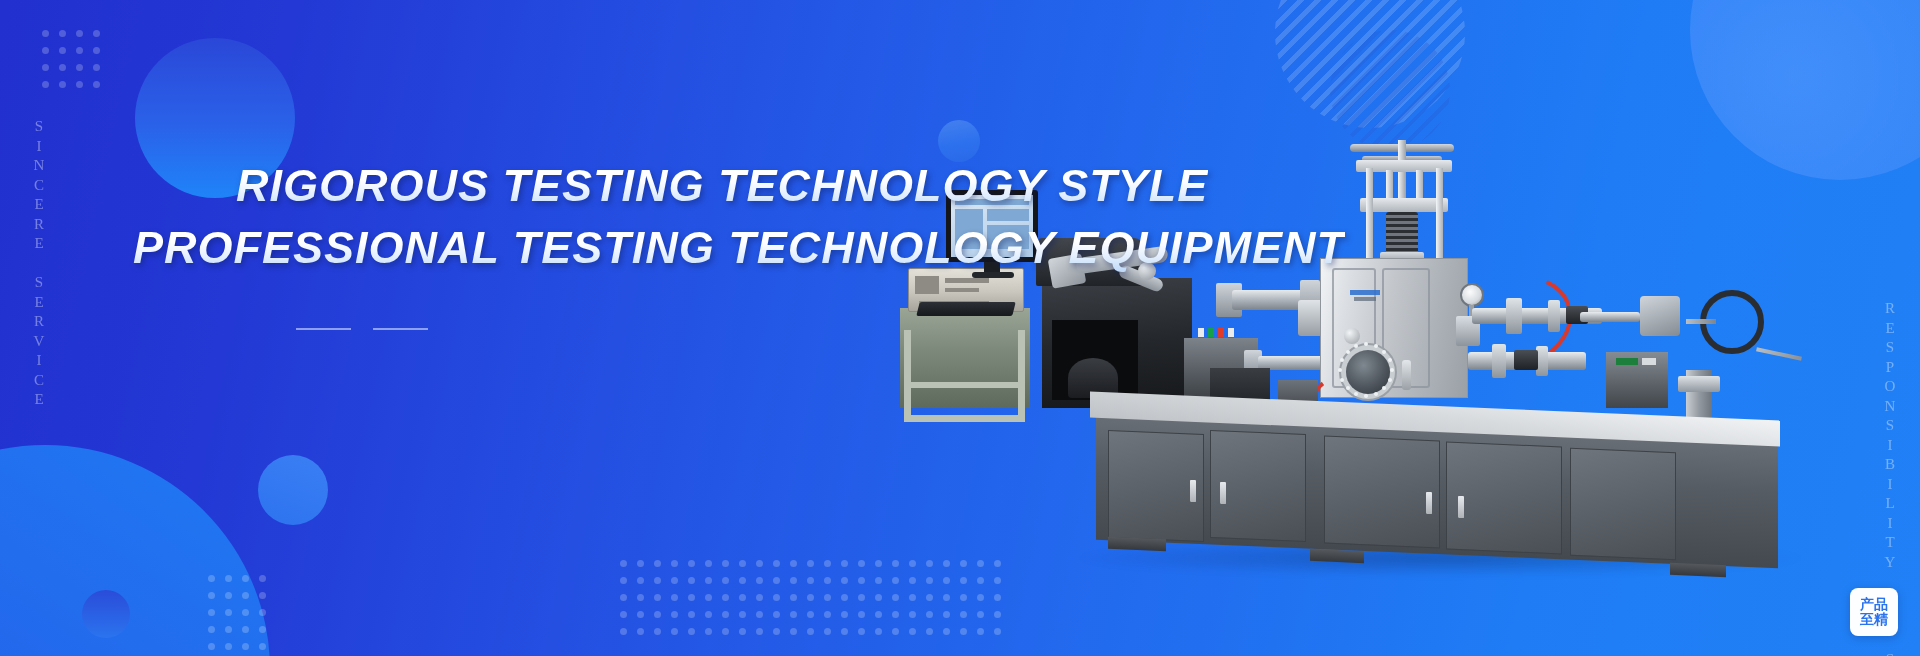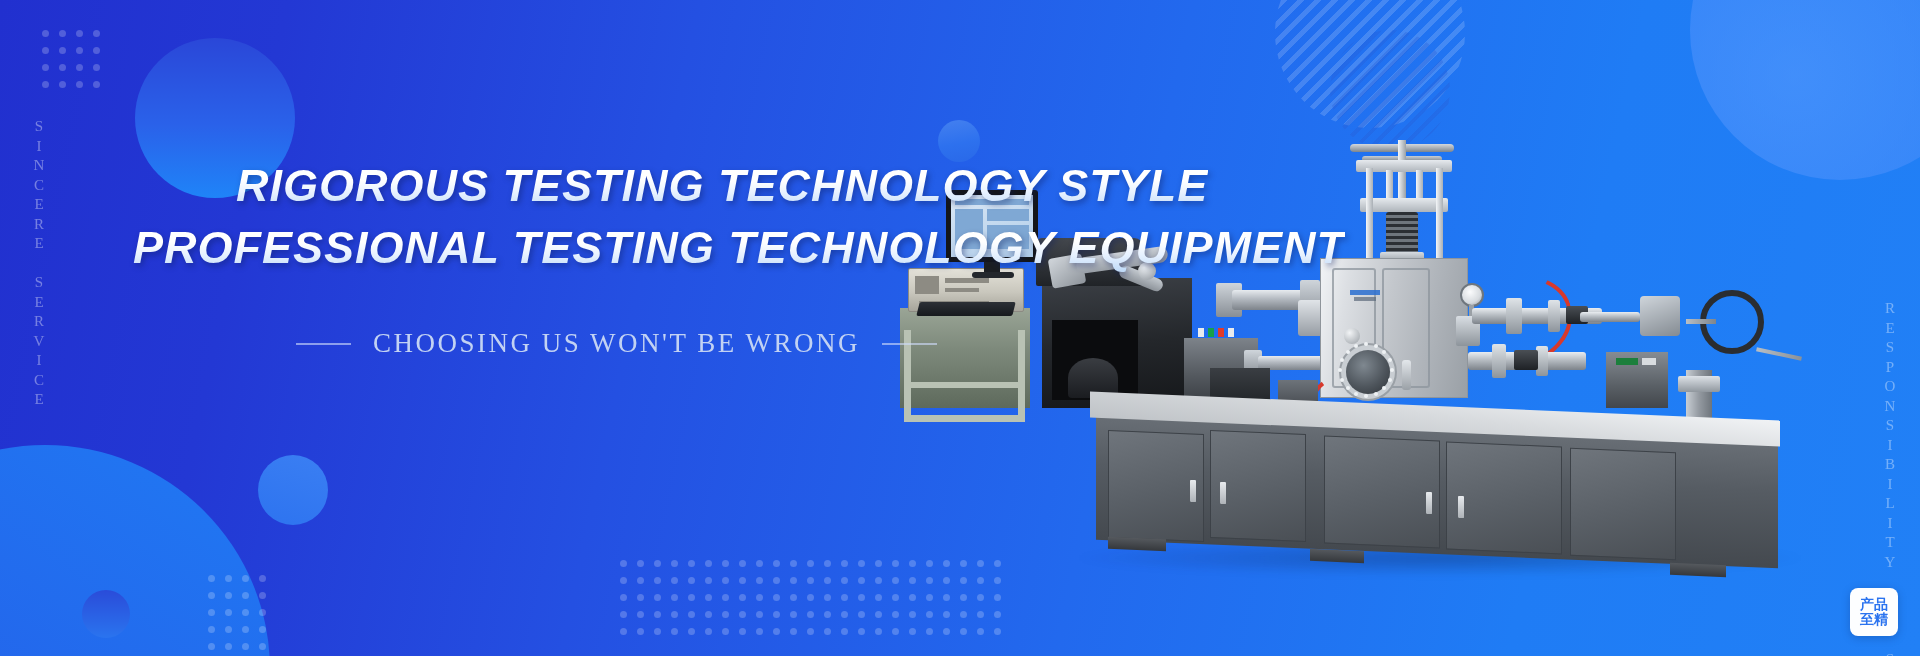--- a/index.html
+++ b/index.html
@@ -638,21 +638,20 @@
     <div class="foot f2"></div>
     <div class="foot f3"></div>
   </div>
 
   <div class="copy">
     <div class="headline hl2">PROFESSIONAL  TESTING  TECHNOLOGY  EQUIPMENT</div>
     <div class="headline hl1">RIGOROUS  TESTING  TECHNOLOGY  STYLE</div>
 
     <div class="subline">
       <span class="dash"></span>
-      <span class="subtext">CHOOSING  US  WON'T  BE  WRONG</span>
       <span class="dash"></span>
     </div>
 
   </div>
 
   <div class="badge">
     <div class="badge-grid">
       <span>产</span>
       <span>品</span>
       <span>至</span>

